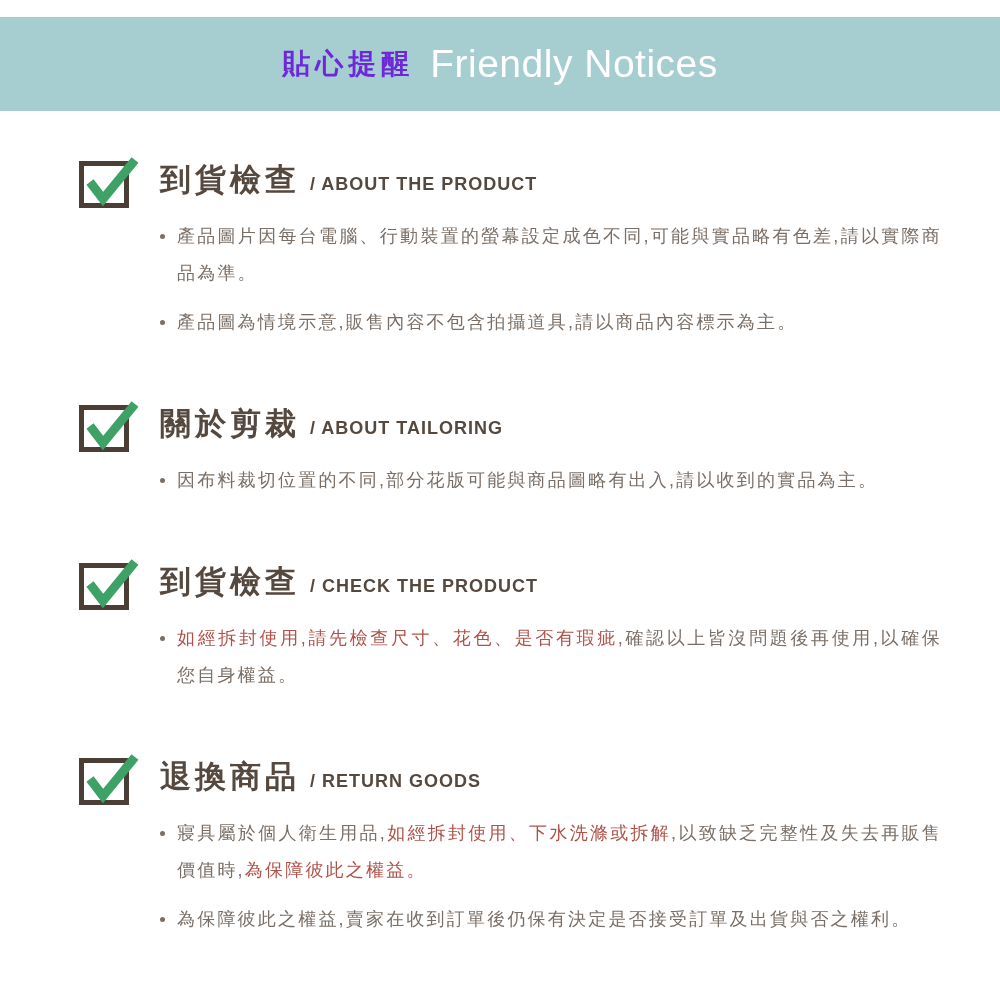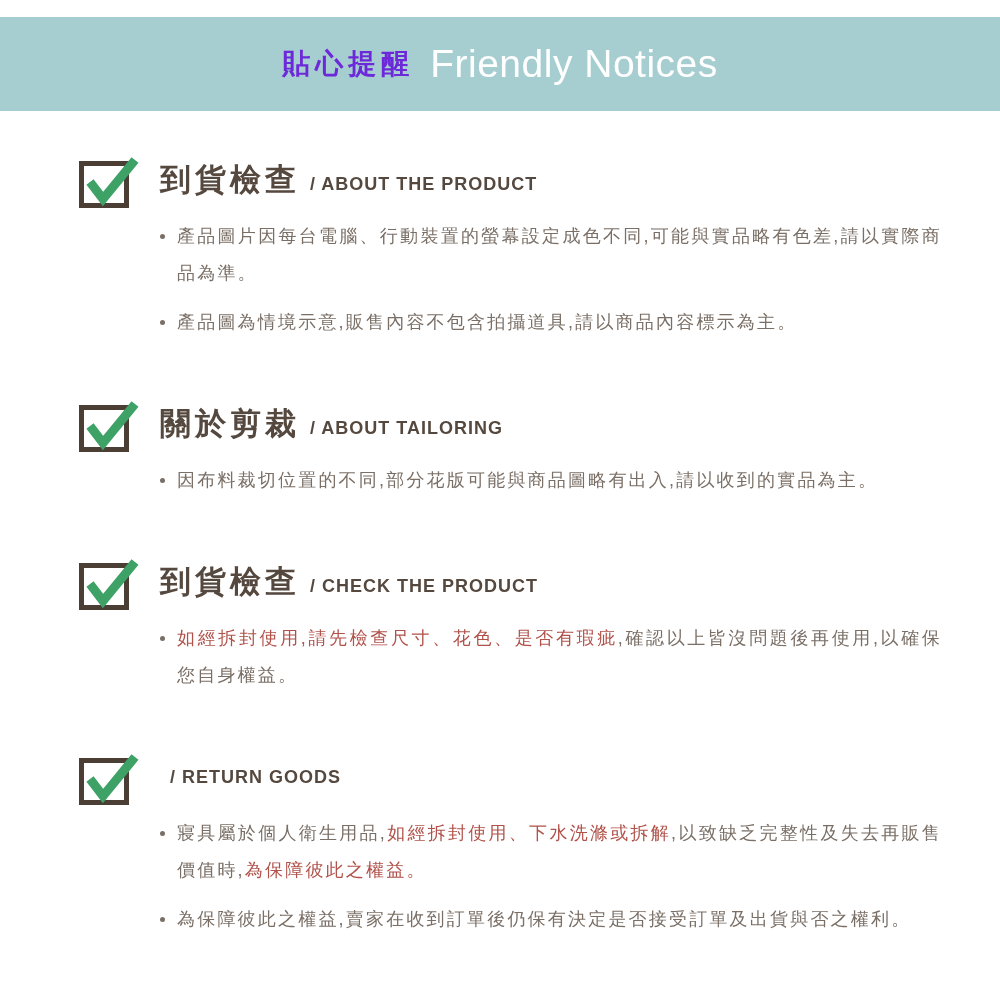--- a/index.html
+++ b/index.html
@@ -117,20 +117,21 @@
 
   <div class="section">
     <div class="section-head">
       <span class="checkbox-icon">
         <svg width="62" height="56" viewBox="0 0 62 56" aria-hidden="true">
           <rect x="3.5" y="11.5" width="45" height="42" fill="#ffffff" stroke="#4a3e35" stroke-width="5"></rect>
           <path d="M12 30 L25 47 L57 8" fill="none" stroke="#3ea267" stroke-width="9"></path>
         </svg>
       </span>
       <span class="titles">
+        <span class="section-title-zh">退換商品</span>
         <span class="section-title-en">/ RETURN GOODS</span>
       </span>
     </div>
     <ul class="bullets">
         <li><span>寢具屬於個人衛生用品,</span><span class="red">如經拆封使用、下水洗滌或拆解</span><span>,以致缺乏完整性及失去再販售價值時,</span><span class="red">為保障彼此之權益。</span></li>
         <li><span>為保障彼此之權益,賣家在收到訂單後仍保有決定是否接受訂單及出貨與否之權利。</span></li>
       </ul>
   </div>
 </div>
 

